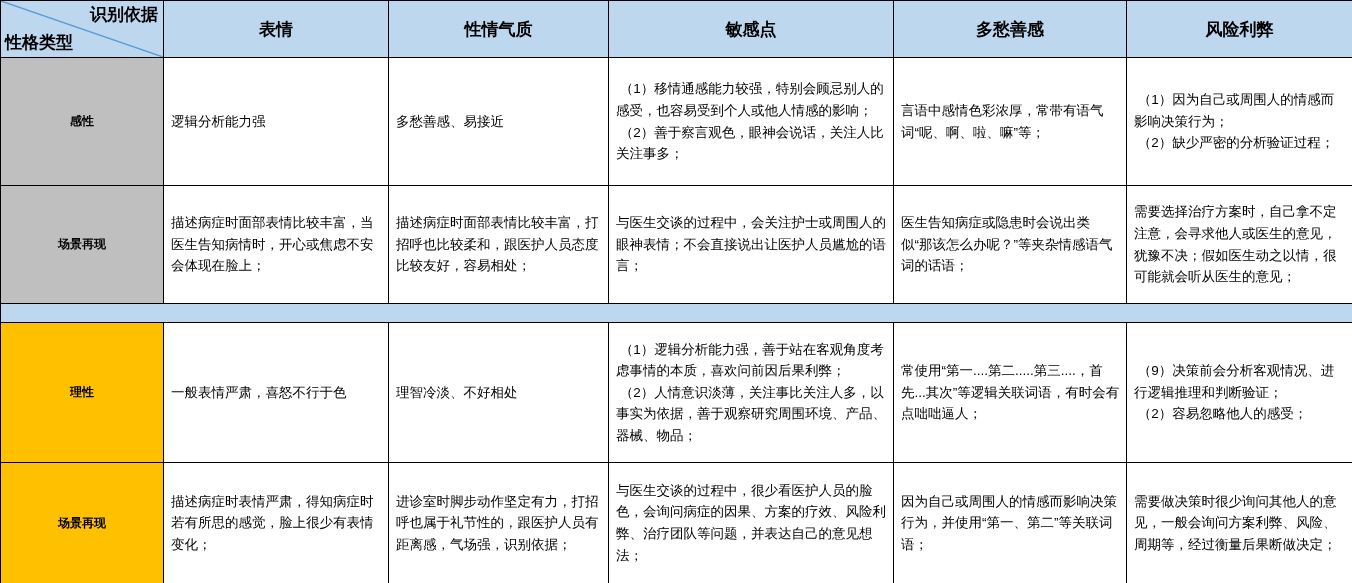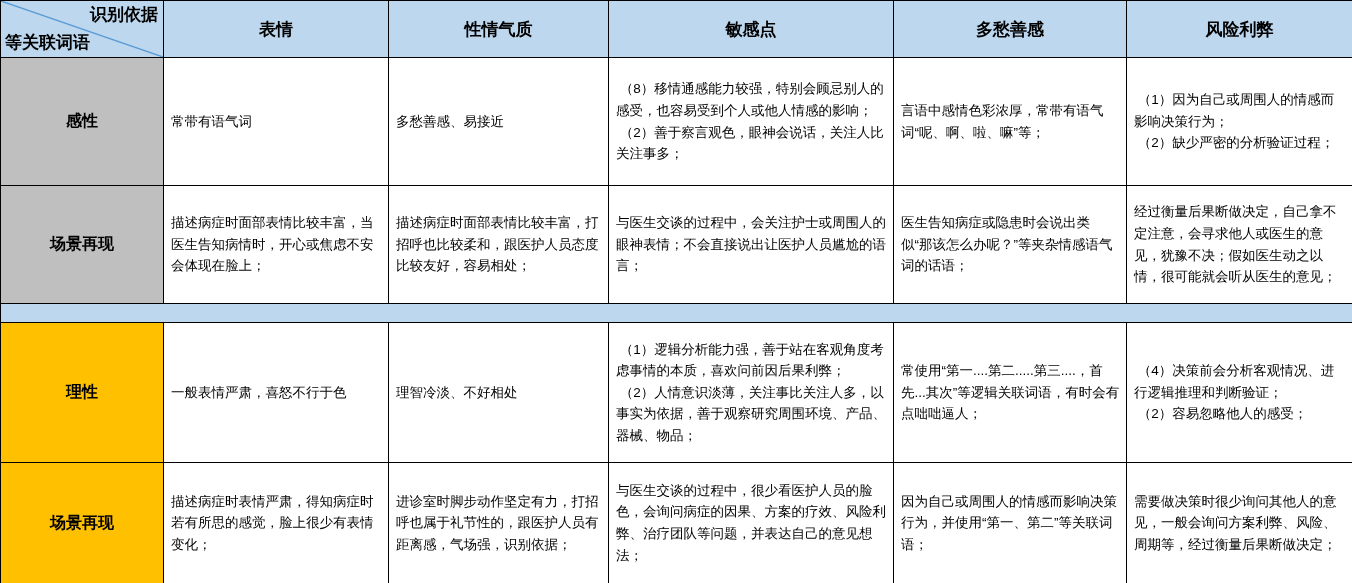--- a/index.html
+++ b/index.html
@@ -39,21 +39,21 @@
   }
   th.corner .corner-top{
     position:absolute;top:2px;right:5px;text-align:right;line-height:1.4;
   }
   th.corner .corner-bottom{
     position:absolute;bottom:2px;left:4px;text-align:left;line-height:1.4;
   }
   th.corner svg{position:absolute;inset:0;width:100%;height:100%;display:block;}
   
   td.rowlabel{
-    font-size:16px;font-weight:bold;text-align:center;
+    font-size:12px;font-weight:bold;text-align:center;
   }
   td.lab-gray{background:var(--emotional-bg);}
   td.lab-orange{background:var(--rational-bg);}
   
   td.cell{
     background:#fff;font-size:13.5px;line-height:1.6;
     padding:3px 6px 3px 7px;text-align:left;
     white-space:pre-wrap;word-break:break-all;
   }
   
@@ -72,61 +72,61 @@
     <col style="width:226px">
   </colgroup>
 
   <tbody>
       <tr class="head" style="height:57px">
     <th class="corner">
       <svg viewBox="0 0 163 57" preserveAspectRatio="none">
         <line x1="0" y1="0" x2="163" y2="57" stroke="#5B9BD5" stroke-width="1.4"></line>
       </svg>
       <span class="corner-top">识别依据</span>
-      <span class="corner-bottom">等关联词语</span>
+      <span class="corner-bottom">性格类型</span>
     </th>
     <th>表情</th>
     <th>性情气质</th>
     <th>敏感点</th>
     <th>多愁善感</th>
     <th>风险利弊</th>
   </tr>
 
   <tr style="height:128px">
     <td class="rowlabel lab-gray">感性</td>
-    <td class="cell">常带有语气词</td>
+    <td class="cell">逻辑分析能力强</td>
     <td class="cell">多愁善感、易接近</td>
-    <td class="cell"> （8）移情通感能力较强，特别会顾忌别人的感受，也容易受到个人或他人情感的影响；
+    <td class="cell"> （1）移情通感能力较强，特别会顾忌别人的感受，也容易受到个人或他人情感的影响；
  （2）善于察言观色，眼神会说话，关注人比关注事多；</td>
     <td class="cell">言语中感情色彩浓厚，常带有语气词“呢、啊、啦、嘛”等；</td>
     <td class="cell"> （1）因为自己或周围人的情感而影响决策行为；
  （2）缺少严密的分析验证过程；</td>
   </tr>
 
   <tr style="height:118px">
     <td class="rowlabel lab-gray">场景再现</td>
     <td class="cell">描述病症时面部表情比较丰富，当医生告知病情时，开心或焦虑不安会体现在脸上；</td>
     <td class="cell">描述病症时面部表情比较丰富，打招呼也比较柔和，跟医护人员态度比较友好，容易相处；</td>
     <td class="cell">与医生交谈的过程中，会关注护士或周围人的眼神表情；不会直接说出让医护人员尴尬的语言；</td>
     <td class="cell">医生告知病症或隐患时会说出类似“那该怎么办呢？”等夹杂情感语气词的话语；</td>
-    <td class="cell">经过衡量后果断做决定，自己拿不定注意，会寻求他人或医生的意见，犹豫不决；假如医生动之以情，很可能就会听从医生的意见；</td>
+    <td class="cell">需要选择治疗方案时，自己拿不定注意，会寻求他人或医生的意见，犹豫不决；假如医生动之以情，很可能就会听从医生的意见；</td>
   </tr>
 
   <tr class="separator" style="height:19px">
     <td colspan="6"></td>
   </tr>
 
   <tr style="height:140px">
     <td class="rowlabel lab-orange">理性</td>
     <td class="cell">一般表情严肃，喜怒不行于色</td>
     <td class="cell">理智冷淡、不好相处</td>
     <td class="cell"> （1）逻辑分析能力强，善于站在客观角度考虑事情的本质，喜欢问前因后果利弊；
  （2）人情意识淡薄，关注事比关注人多，以事实为依据，善于观察研究周围环境、产品、器械、物品；</td>
     <td class="cell">常使用“第一....第二.....第三....，首先...其次”等逻辑关联词语，有时会有点咄咄逼人；</td>
-    <td class="cell"> （4）决策前会分析客观情况、进行逻辑推理和判断验证；
+    <td class="cell"> （9）决策前会分析客观情况、进行逻辑推理和判断验证；
  （2）容易忽略他人的感受；</td>
   </tr>
 
   <tr style="height:121px">
     <td class="rowlabel lab-orange">场景再现</td>
     <td class="cell">描述病症时表情严肃，得知病症时若有所思的感觉，脸上很少有表情变化；</td>
     <td class="cell">进诊室时脚步动作坚定有力，打招呼也属于礼节性的，跟医护人员有距离感，气场强，识别依据；</td>
     <td class="cell">与医生交谈的过程中，很少看医护人员的脸色，会询问病症的因果、方案的疗效、风险利弊、治疗团队等问题，并表达自己的意见想法；</td>
     <td class="cell">因为自己或周围人的情感而影响决策行为，并使用“第一、第二”等关联词语；</td>
     <td class="cell">需要做决策时很少询问其他人的意见，一般会询问方案利弊、风险、周期等，经过衡量后果断做决定；</td>

